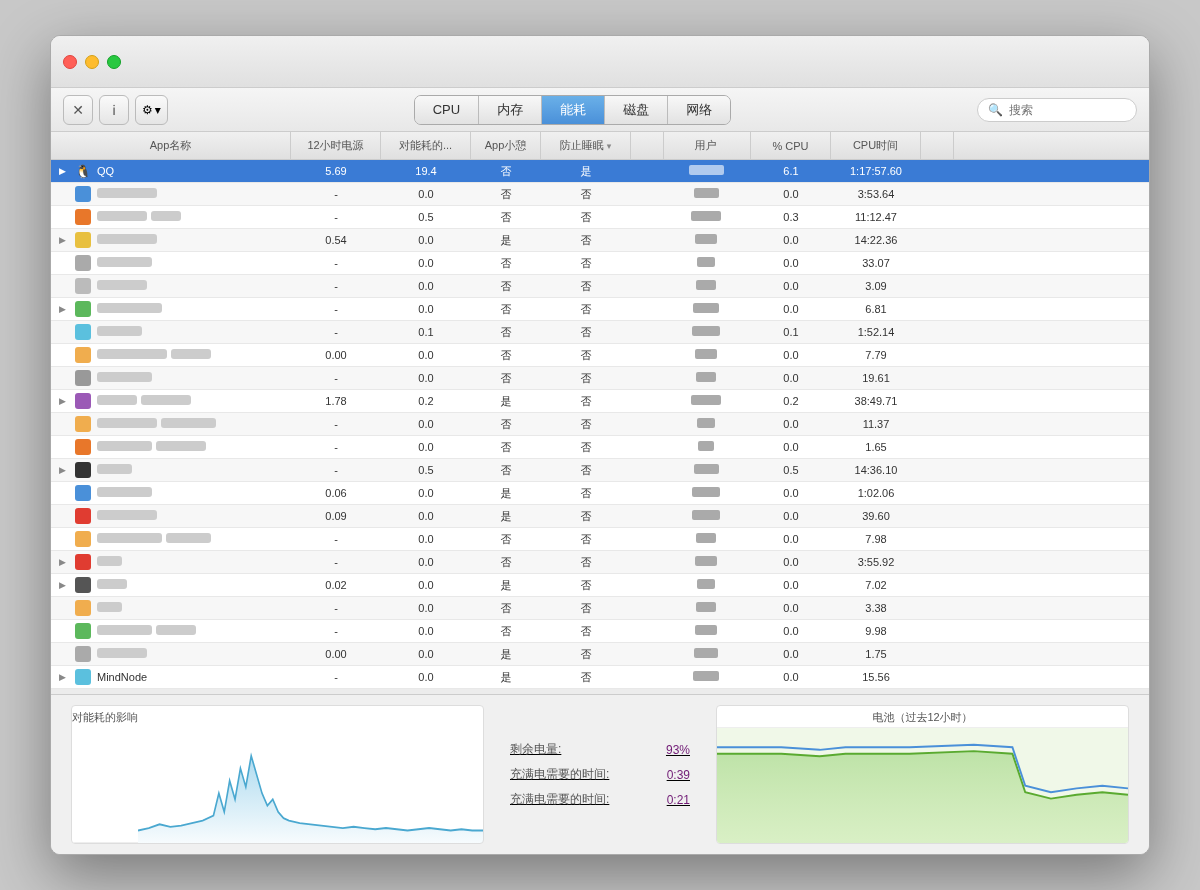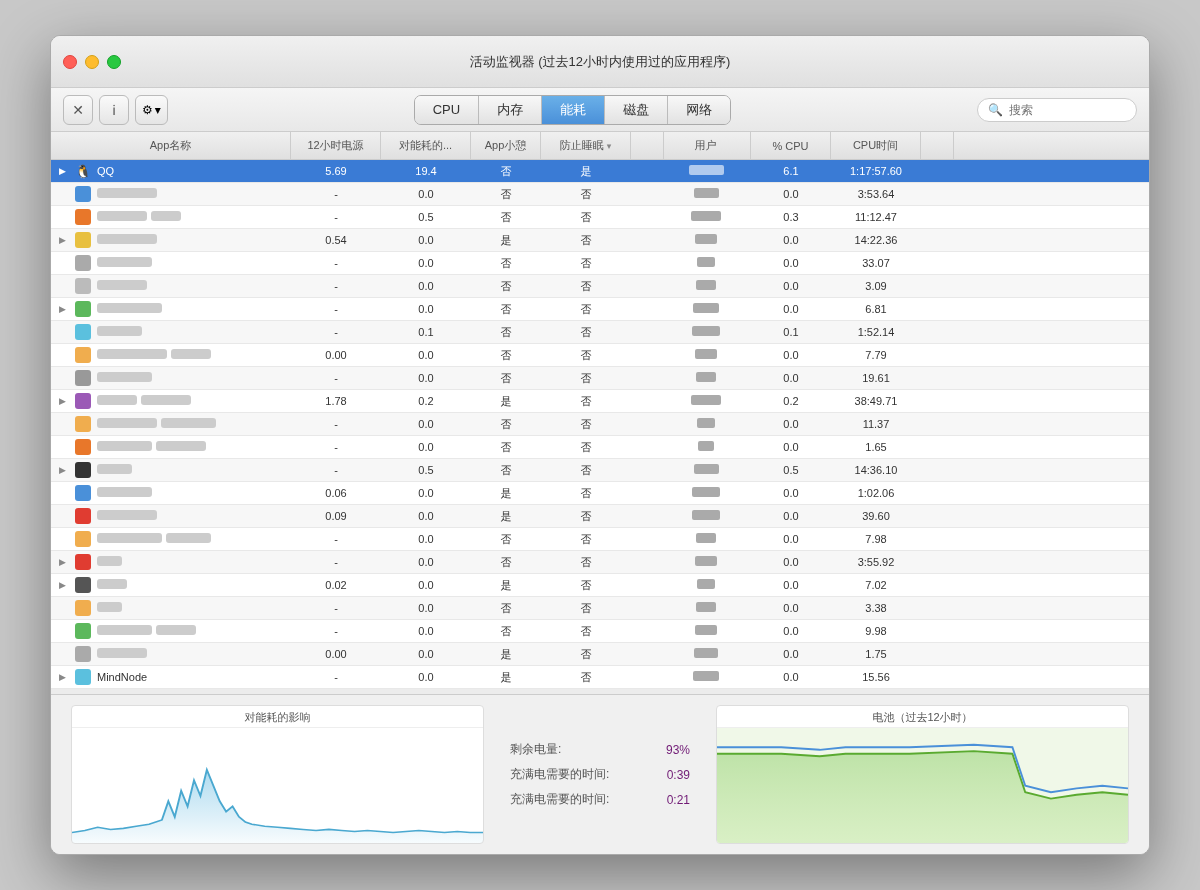--- a/index.html
+++ b/index.html
@@ -248,21 +248,21 @@
       padding: 10px 20px;
       gap: 16px;
       align-items: stretch;
     }
     .chart-panel {
       flex: 1;
       background: white;
       border: 1px solid #ddd;
       border-radius: 4px;
       display: flex;
-      flex-direction: column;
+      flex-direction: row;
       overflow: hidden;
     }
     .chart-title {
       text-align: center;
       font-size: 11px;
       color: #555;
       padding: 4px 0 2px;
       border-bottom: 1px solid #eee;
     }
     .chart-body {
@@ -277,20 +277,21 @@
       flex-direction: column;
       justify-content: center;
       gap: 8px;
       padding: 0 10px;
     }
     .stat-row {
       display: flex;
       justify-content: space-between;
       align-items: center;
       font-size: 12px;
+      text-decoration: underline;
     }
     .stat-label { color: #555; }
     .stat-value { color: #701a75; font-weight: 500; }
     .battery-chart {
       flex: 1;
       background: white;
       border: 1px solid #ddd;
       border-radius: 4px;
       display: flex;
       flex-direction: column;
@@ -301,21 +302,20 @@
 <body>
 
 <div class="window">
 
   <div class="titlebar">
     <div class="traffic-lights">
       <div class="traffic-light tl-close">✕</div>
       <div class="traffic-light tl-min">−</div>
       <div class="traffic-light tl-max">+</div>
     </div>
-    <div class="title">活动监视器 (过去12小时内使用过的应用程序)</div>
   </div>
 
   <div class="toolbar">
     <div class="toolbar-left">
       <div class="icon-btn">✕</div>
       <div class="icon-btn">ℹ</div>
       <div class="gear-btn">
         <span>⚙</span>
         <span>▾</span>
       </div>

